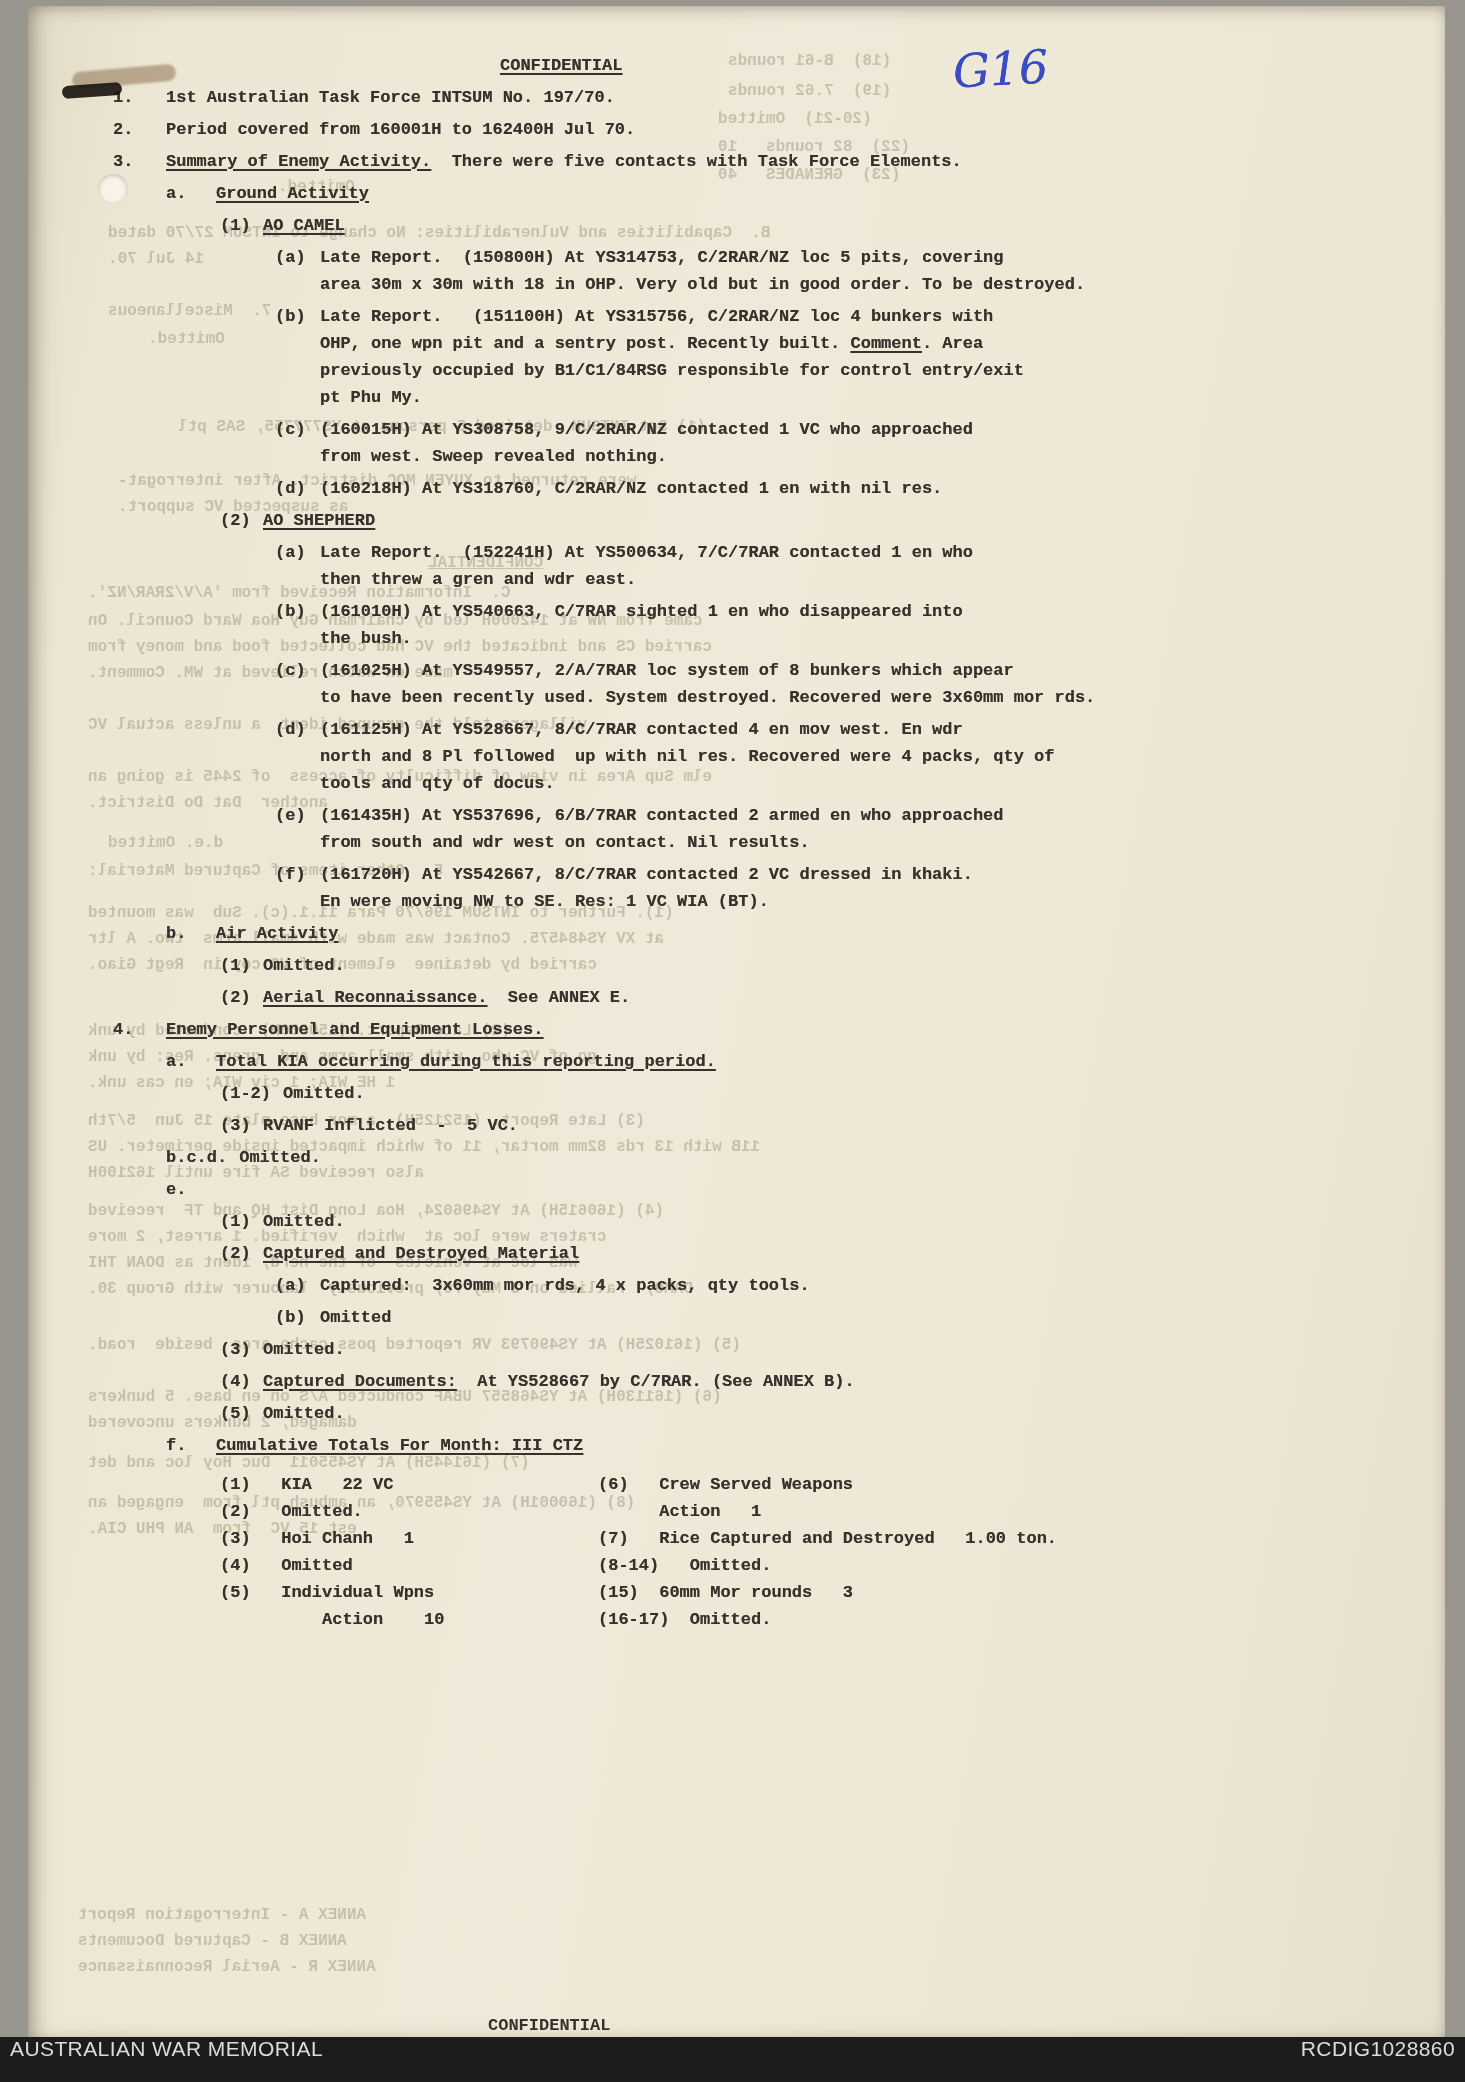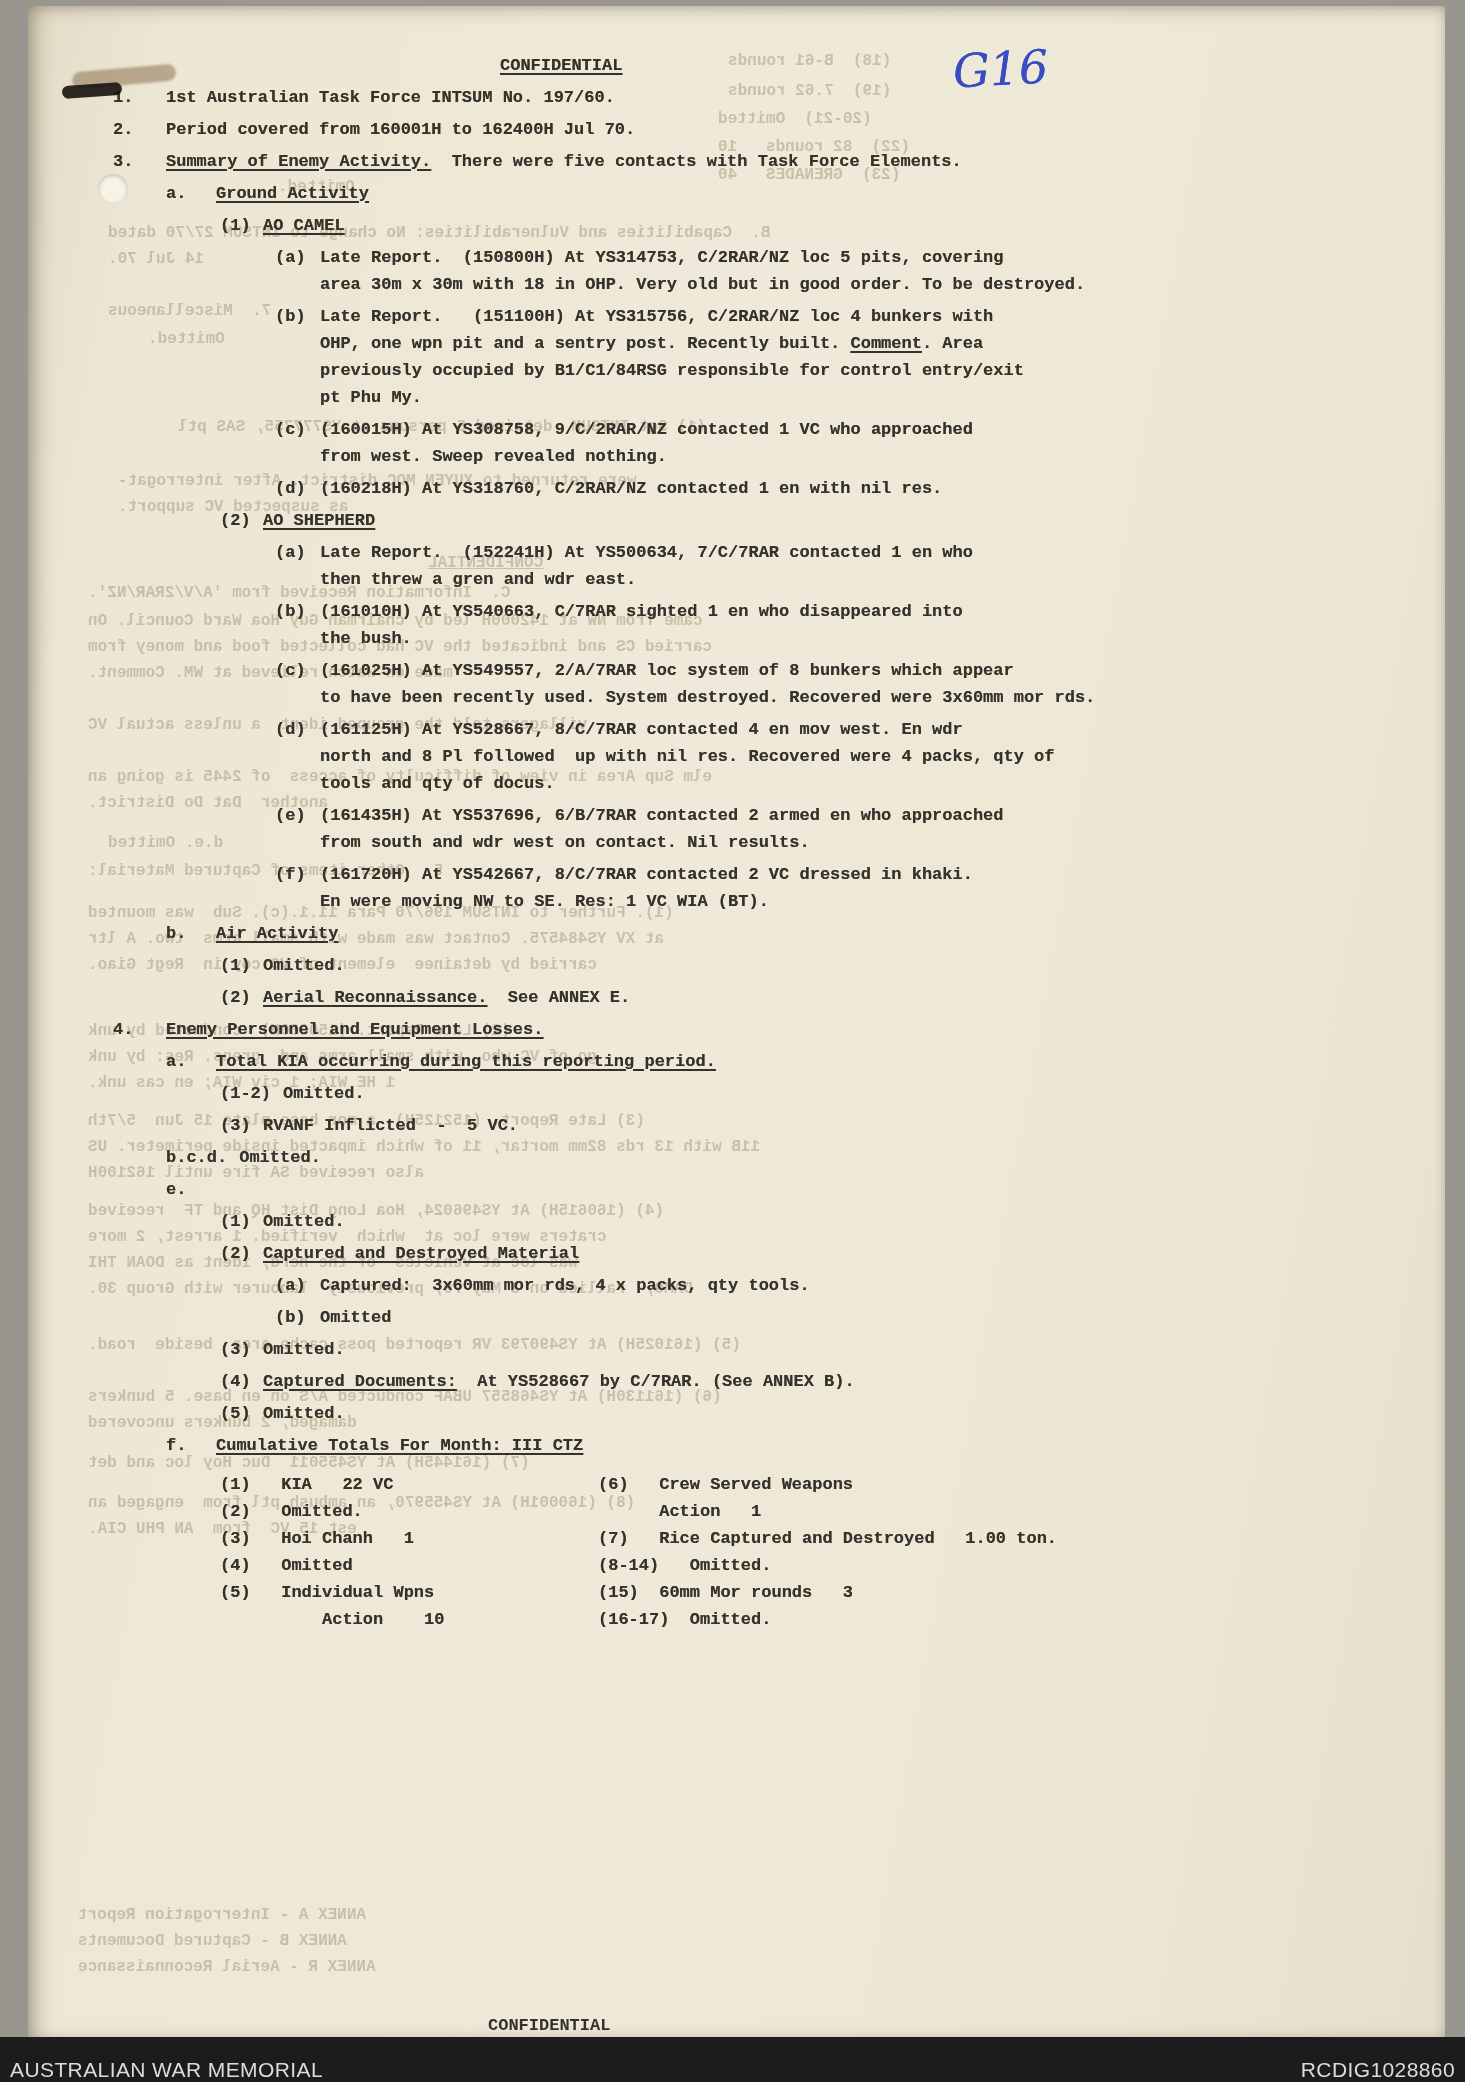--- a/index.html
+++ b/index.html
@@ -61,21 +61,21 @@
     position:absolute;left:44px;top:62px;width:104px;height:17px;border-radius:9px;
     background:#7a5b3a;opacity:.45;filter:blur(1.2px);transform:rotate(-5deg);
   }
   #smudge-dark{
     position:absolute;left:34px;top:78px;width:60px;height:13px;border-radius:7px;
     background:#17130e;opacity:.9;transform:rotate(-4deg);
   }
   
   #footer-bar{
     position:absolute;left:0;right:0;bottom:0;height:45px;background:#1c1c1c;
-    display:flex;align-items:flex-end;justify-content:space-between;
+    display:flex;align-items:flex-start;justify-content:space-between;
     padding:0 10px;box-sizing:border-box;z-index:5;
     font-family:"Liberation Sans",sans-serif;font-size:21px;color:#dcdcdc;
     letter-spacing:.4px;
   }
 </style>
 </head>
 <body>
 
 <div id="paper">
 
@@ -125,21 +125,21 @@
       <div class="bl" style="left: 50px; top: 1900px;">ANNEX A - Interrogation Report</div>
       <div class="bl" style="left: 50px; top: 1926px;">ANNEX B - Captured Documents</div>
       <div class="bl" style="left: 50px; top: 1952px;">ANNEX R - Aerial Reconnaissance</div>
     </div>
 
   <div id="content">
     <div id="top-classification" class="u">CONFIDENTIAL</div>
     <div id="doc-body">
         <div class="para i0">
           <span class="plabel">1.</span>
-          <span class="ptext"><span>1st Australian Task Force INTSUM No. 197/60.</span></span>
+          <span class="ptext"><span>1st Australian Task Force INTSUM No. 197/70.</span></span>
         </div>
         <div class="para i0">
           <span class="plabel">2.</span>
           <span class="ptext"><span>Period covered from 160001H to 162400H Jul 70.</span></span>
         </div>
         <div class="para i0">
           <span class="plabel">3.</span>
           <span class="ptext"><span class="u">Summary of Enemy Activity.</span><span>  There were five contacts with Task Force Elements.</span></span>
         </div>
         <div class="para i1">

